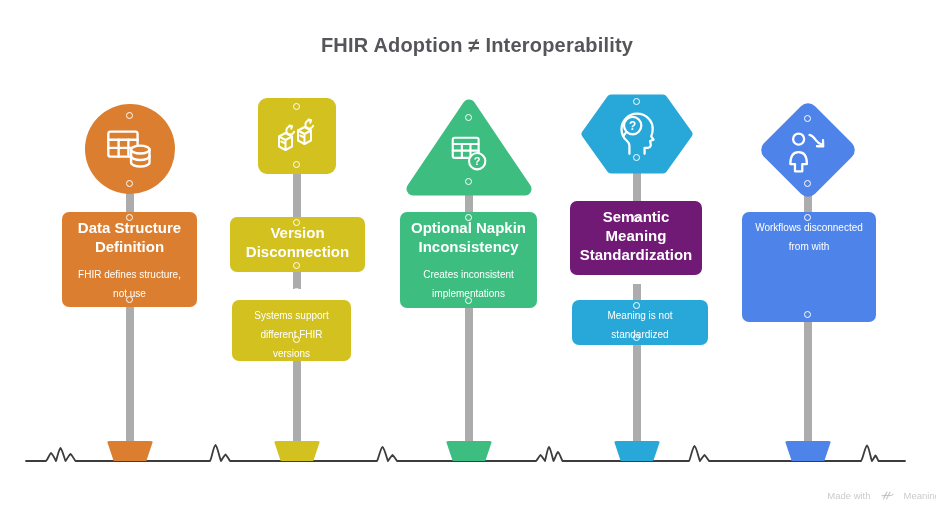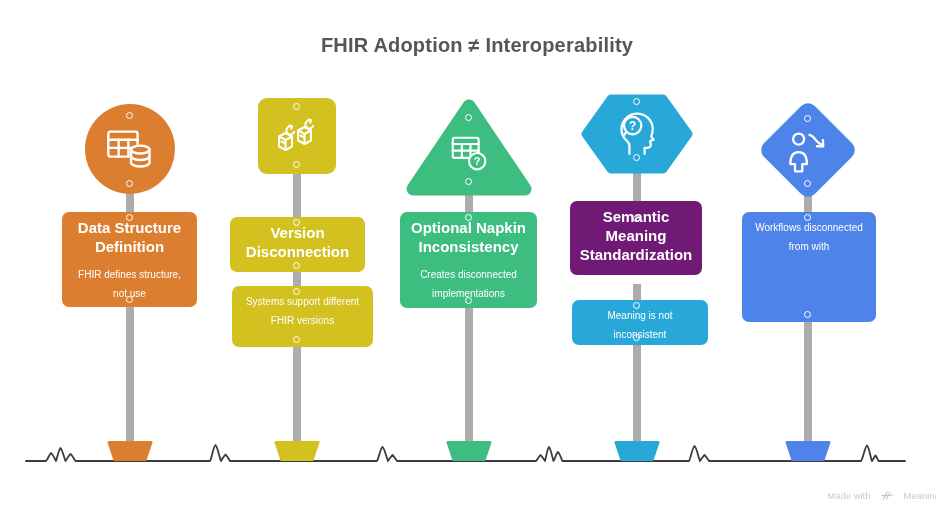--- a/index.html
+++ b/index.html
@@ -27,21 +27,21 @@
   .sign {
     position:absolute; border-radius:7px; color:#ffffff; text-align:center;
     display:flex; flex-direction:column; justify-content:space-between; align-items:center;
     z-index:2; box-sizing:border-box; padding:6px 10px;
   }
   .sign-title { font-weight:bold; font-size:15px; line-height:19px; }
   .sign-desc  { font-size:10px; line-height:19px; }
   .sign-title + .sign-desc { margin-top:9px; }
   .s1  { left:62px;  top:212px; width:135px; height:95px;  background:#db7e2f; }
   .s2a { left:230px; top:217px; width:135px; height:55px;  background:#d2c11e; }
-  .s2b { left:232px; top:286px; width:141px; height:61px;  background:#d2c11e; }
+  .s2b { left:232px; top:300px; width:119px; height:61px;  background:#d2c11e; }
   .s3  { left:400px; top:212px; width:137px; height:96px;  background:#3ebd81; padding:6px 8px; }
   .s4a { left:570px; top:201px; width:132px; height:74px;  background:#701a75; padding:6px 12px; }
   .s4b { left:572px; top:300px; width:136px; height:45px;  background:#28a8d8; }
   .s5  { left:742px; top:212px; width:134px; height:110px; background:#4e83e9; }
   .screw {
     position:absolute; width:7px; height:7px; box-sizing:border-box;
     border:1.8px solid #ffffff; border-radius:50%; z-index:4;
   }
   .base {
     position:absolute; top:441px; width:48px; height:20px; z-index:2;
@@ -140,21 +140,21 @@
       <line x1="15.5" y1="13.5" x2="15.5" y2="28"></line>
       <line x1="24.5" y1="13.5" x2="24.5" y2="28"></line>
       <line x1="6" y1="20.5" x2="33" y2="20.5"></line>
       <circle cx="31.5" cy="31.5" r="8.5" fill="#3ebd81"></circle>
       <text x="31.5" y="35.6" font-size="11.5" font-weight="bold" fill="#ffffff" stroke="none" text-anchor="middle" font-family="Liberation Sans, sans-serif">?</text>
     </svg>
     <div class="screw" style="left:465px; top:114px;"></div>
     <div class="screw" style="left:465px; top:178px;"></div>
     <div class="sign s3">
       <div class="sign-title">Optional Napkin Inconsistency</div>
-      <div class="sign-desc">Creates disconnected implementations</div>
+      <div class="sign-desc">Creates inconsistent implementations</div>
     </div>
     <div class="screw" style="left:465px; top:214px;"></div>
     <div class="screw" style="left:465px; top:297px;"></div>
     <div class="base bg-green" style="left:445px;"></div>
   </div>
 
   
   <div class="post">
     <div class="pole" style="left:633px; top:166px; height:52px;"></div>
     <div class="pole" style="left:633px; top:284px; height:20px;"></div>
@@ -169,21 +169,21 @@
       <text x="20" y="23" font-size="11" font-weight="bold" fill="#ffffff" stroke="none" text-anchor="middle" font-family="Liberation Sans, sans-serif">?</text>
     </svg>
     <div class="screw" style="left:633px; top:98px;"></div>
     <div class="screw" style="left:633px; top:154px;"></div>
     <div class="sign s4a">
       <div class="sign-title">Semantic Meaning Standardization</div>
     </div>
     <div class="screw" style="left:633px; top:215px;"></div>
     <div class="screw" style="left:633px; top:276px;"></div>
     <div class="sign s4b">
-      <div class="sign-desc">Meaning is not inconsistent</div>
+      <div class="sign-desc">Meaning is not standardized</div>
     </div>
     <div class="screw" style="left:633px; top:302px;"></div>
     <div class="screw" style="left:633px; top:334px;"></div>
     <div class="base bg-cyan" style="left:613px;"></div>
   </div>
 
   
   <div class="post">
     <div class="pole" style="left:804px; top:194px; height:22px;"></div>
     <div class="pole" style="left:804px; top:319px; height:127px;"></div>

